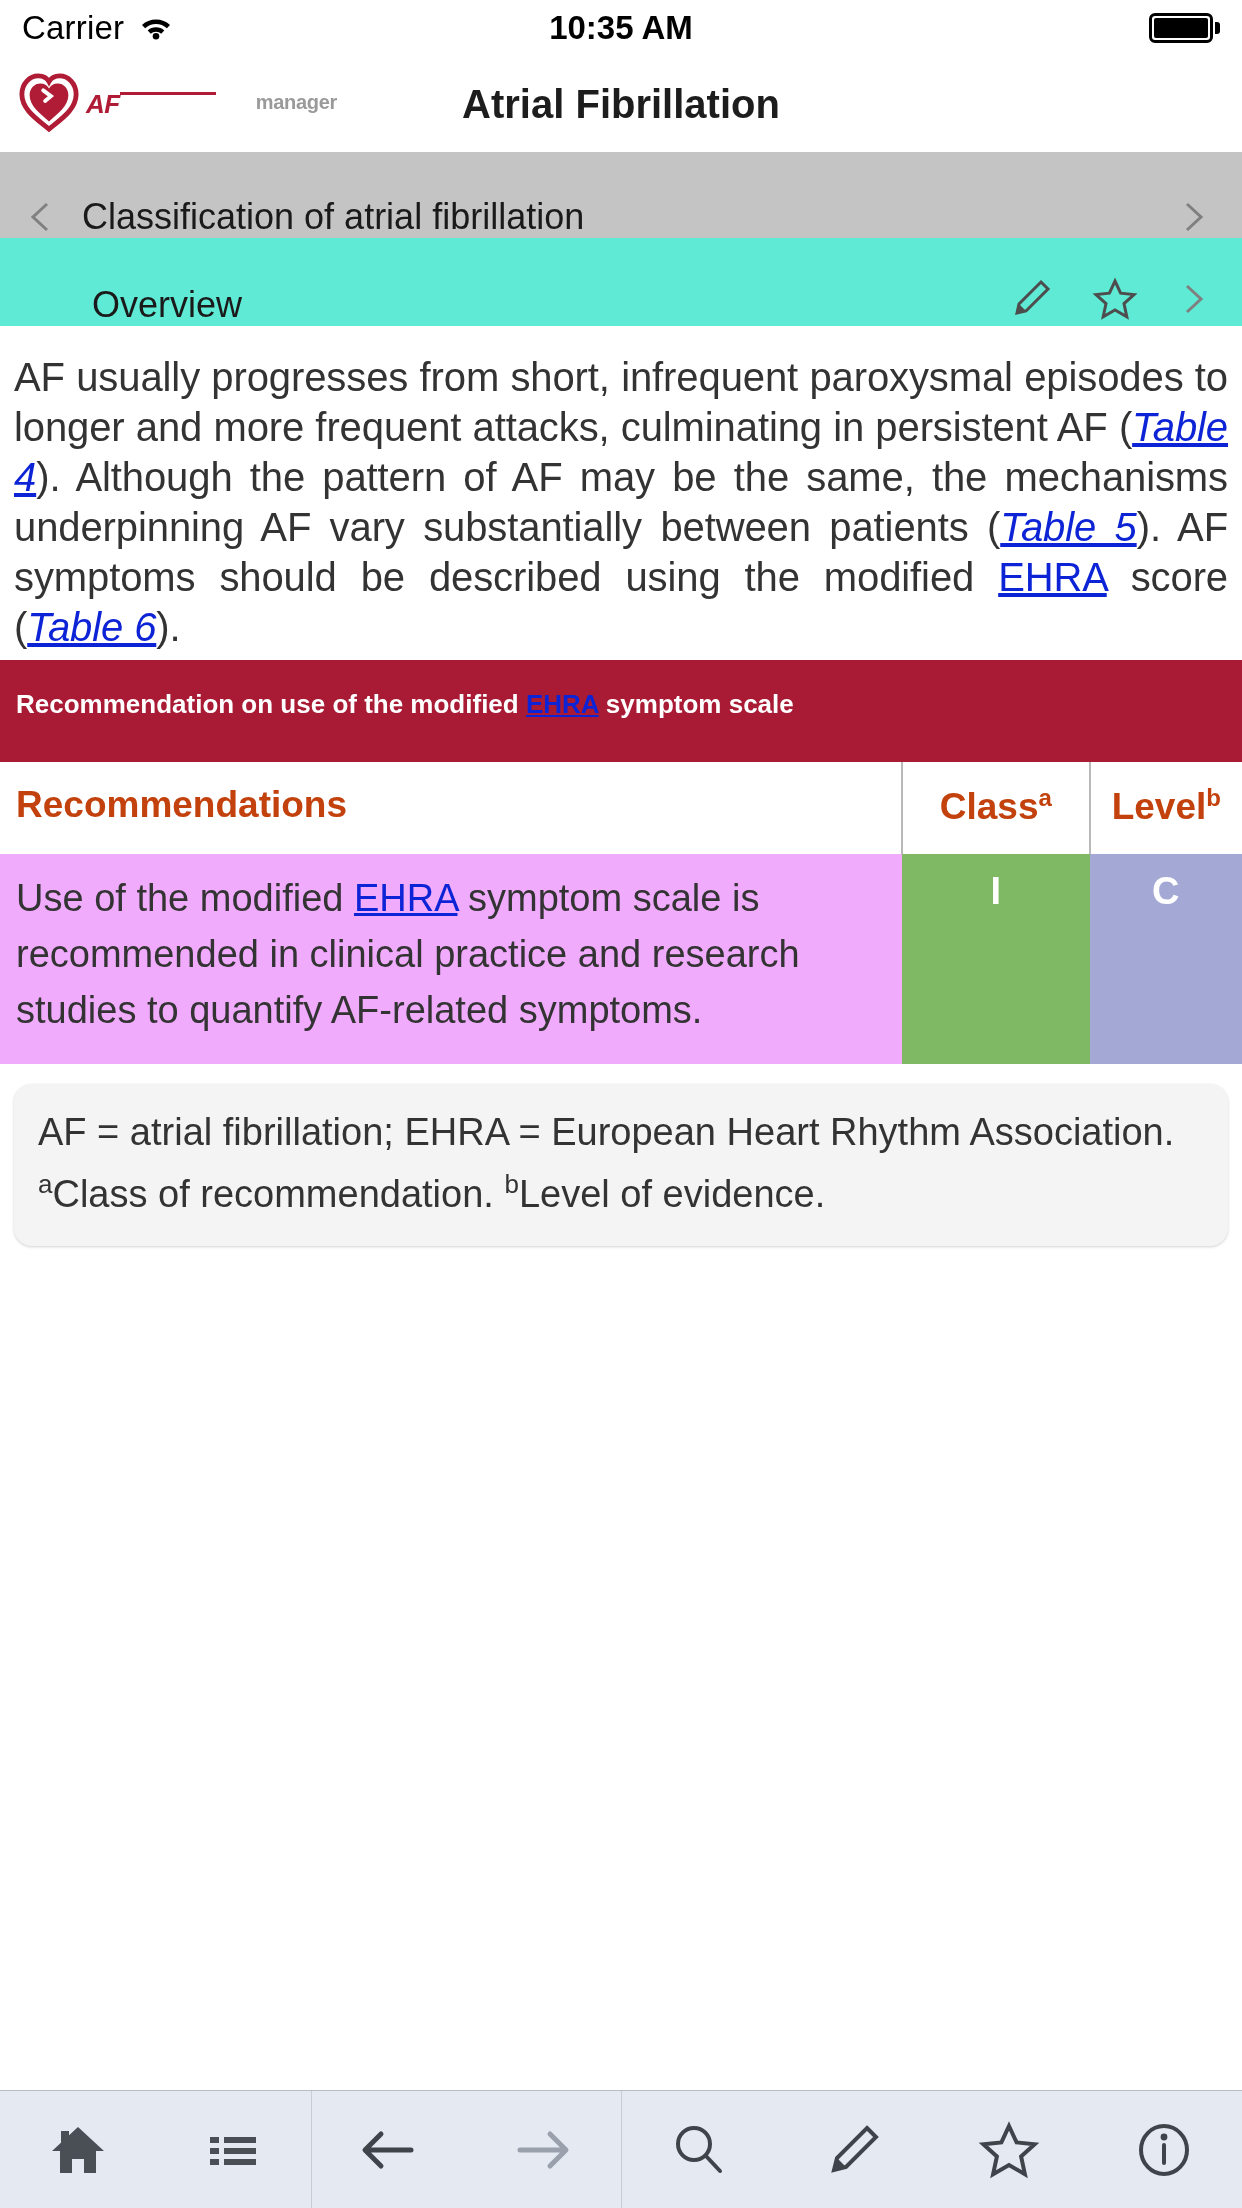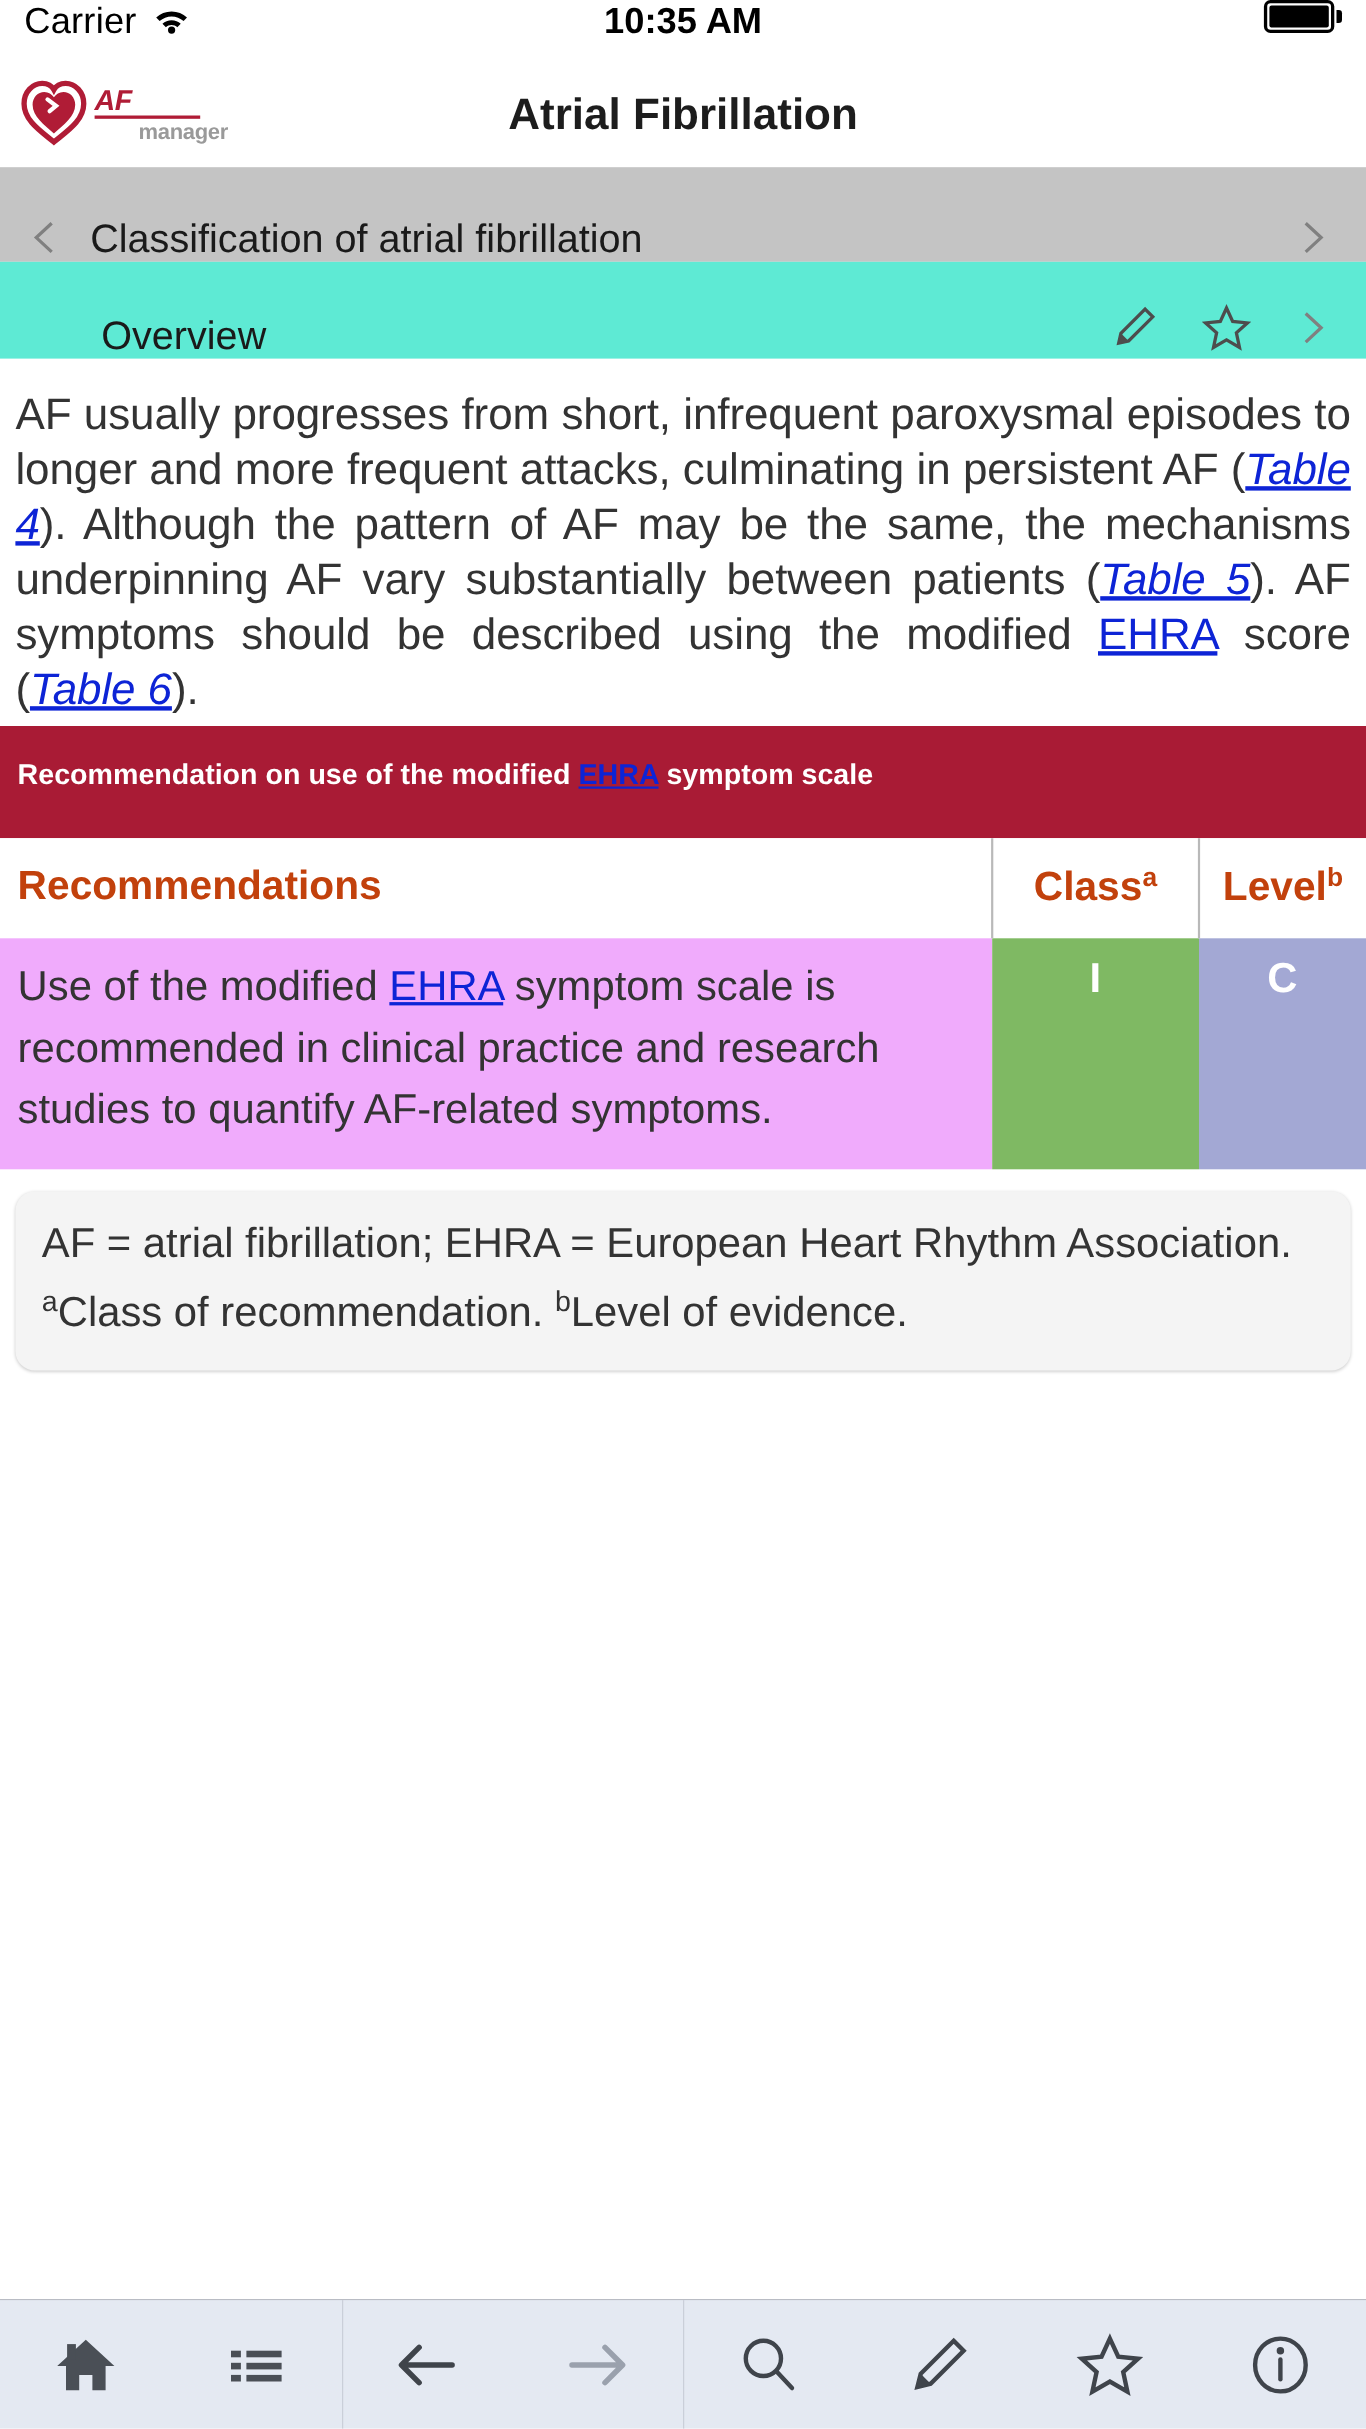--- a/index.html
+++ b/index.html
@@ -7,21 +7,21 @@
     width: 1242px; height: 2208px;
     background: #ffffff;
     font-family: "Liberation Sans", sans-serif;
     overflow: hidden;
   }
   .screen { position: relative; width: 1242px; height: 2208px; display: flex; flex-direction: column; background:#fff; }
 
   
   .statusbar {
     height: 56px; flex: 0 0 56px;
-    display: flex; align-items: flex-start;
+    display: flex; align-items: center;
     padding: 0 22px;
     background: #ffffff;
     position: relative;
   }
   .sb-left { display: flex; align-items: center; gap: 14px; }
   .sb-carrier { font-size: 33px; color: #000; letter-spacing: .2px; }
   .sb-time {
     position: absolute; left: 0; right: 0; text-align: center;
     font-size: 33px; font-weight: bold; color: #000;
   }
@@ -33,21 +33,21 @@
   
   .appheader {
     height: 96px; flex: 0 0 96px;
     display: flex; align-items: center;
     padding: 0 18px;
     background: #ffffff;
     position: relative;
   }
   .logo { display: flex; align-items: center; gap: 6px; z-index: 2; }
   .logo-mark { width: 62px; height: 62px; }
-  .logo-text { display: flex; flex-direction: column; line-height: 1; }
+  .logo-text { display: flex; flex-direction: row; line-height: 1; text-align: center; }
   .logo-af { font-size: 26px; font-weight: bold; color: #B01C36; font-style: italic; letter-spacing: -.5px; }
   .logo-mgr {
     font-size: 20px; font-weight: bold; color: #9a9a9a;
     letter-spacing: -.3px; margin-top: 1px; margin-left: 40px;
   }
   .logo-rule { height: 3px; background: #B01C36; width: 96px; margin: 1px 0; }
   .app-title {
     position: absolute; left: 0; right: 0; text-align: center;
     font-size: 40px; font-weight: bold; color: #1d1d1d;
   }

